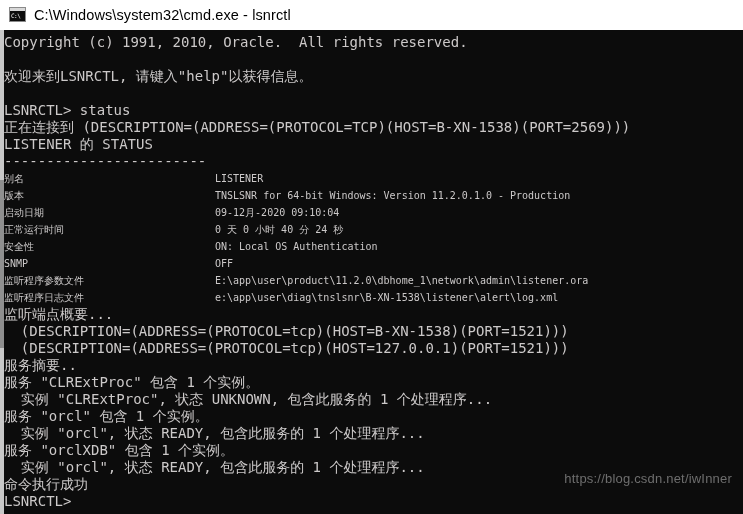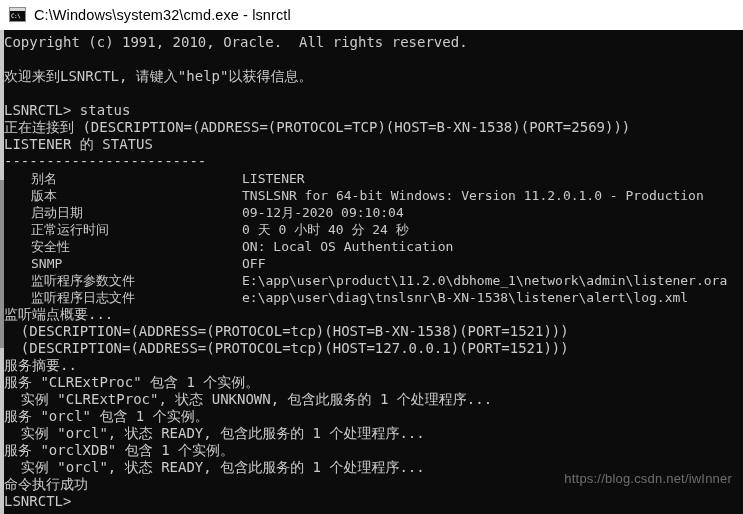--- a/index.html
+++ b/index.html
@@ -105,25 +105,24 @@
     color: #ccc9c9;
     white-space: pre;
     letter-spacing: 0px;
   }
   .line.blank {
     color: transparent;
   }
   .row {
     height: 17px;
     line-height: 17px;
-    font-size: 13px;
+    font-size: 10px;
     color: #ccc9c9;
     white-space: pre;
     display: flex;
-    margin-left: 27px;
   }
   .row .k {
     flex: 0 0 211px;
     white-space: pre;
   }
   .row .v {
     flex: 1 1 auto;
     white-space: pre;
   }
   

